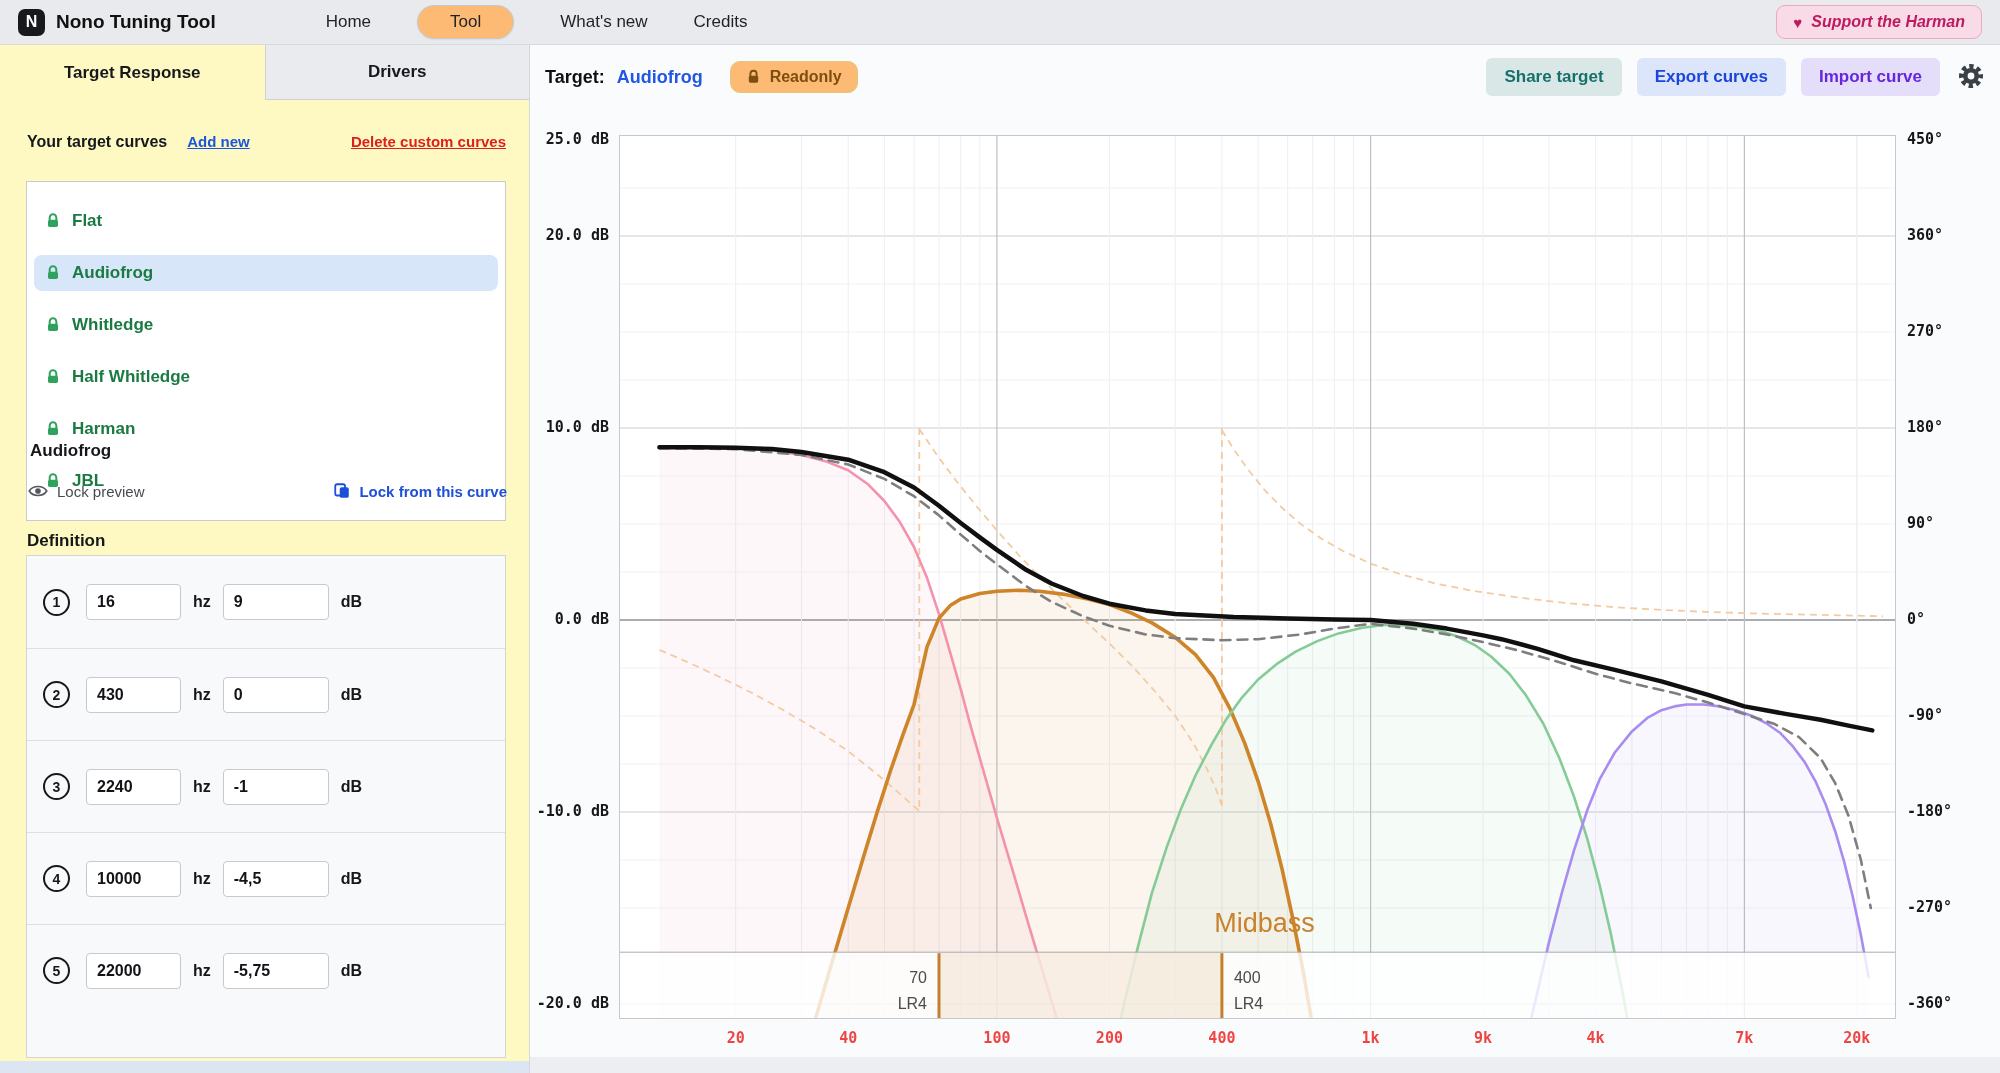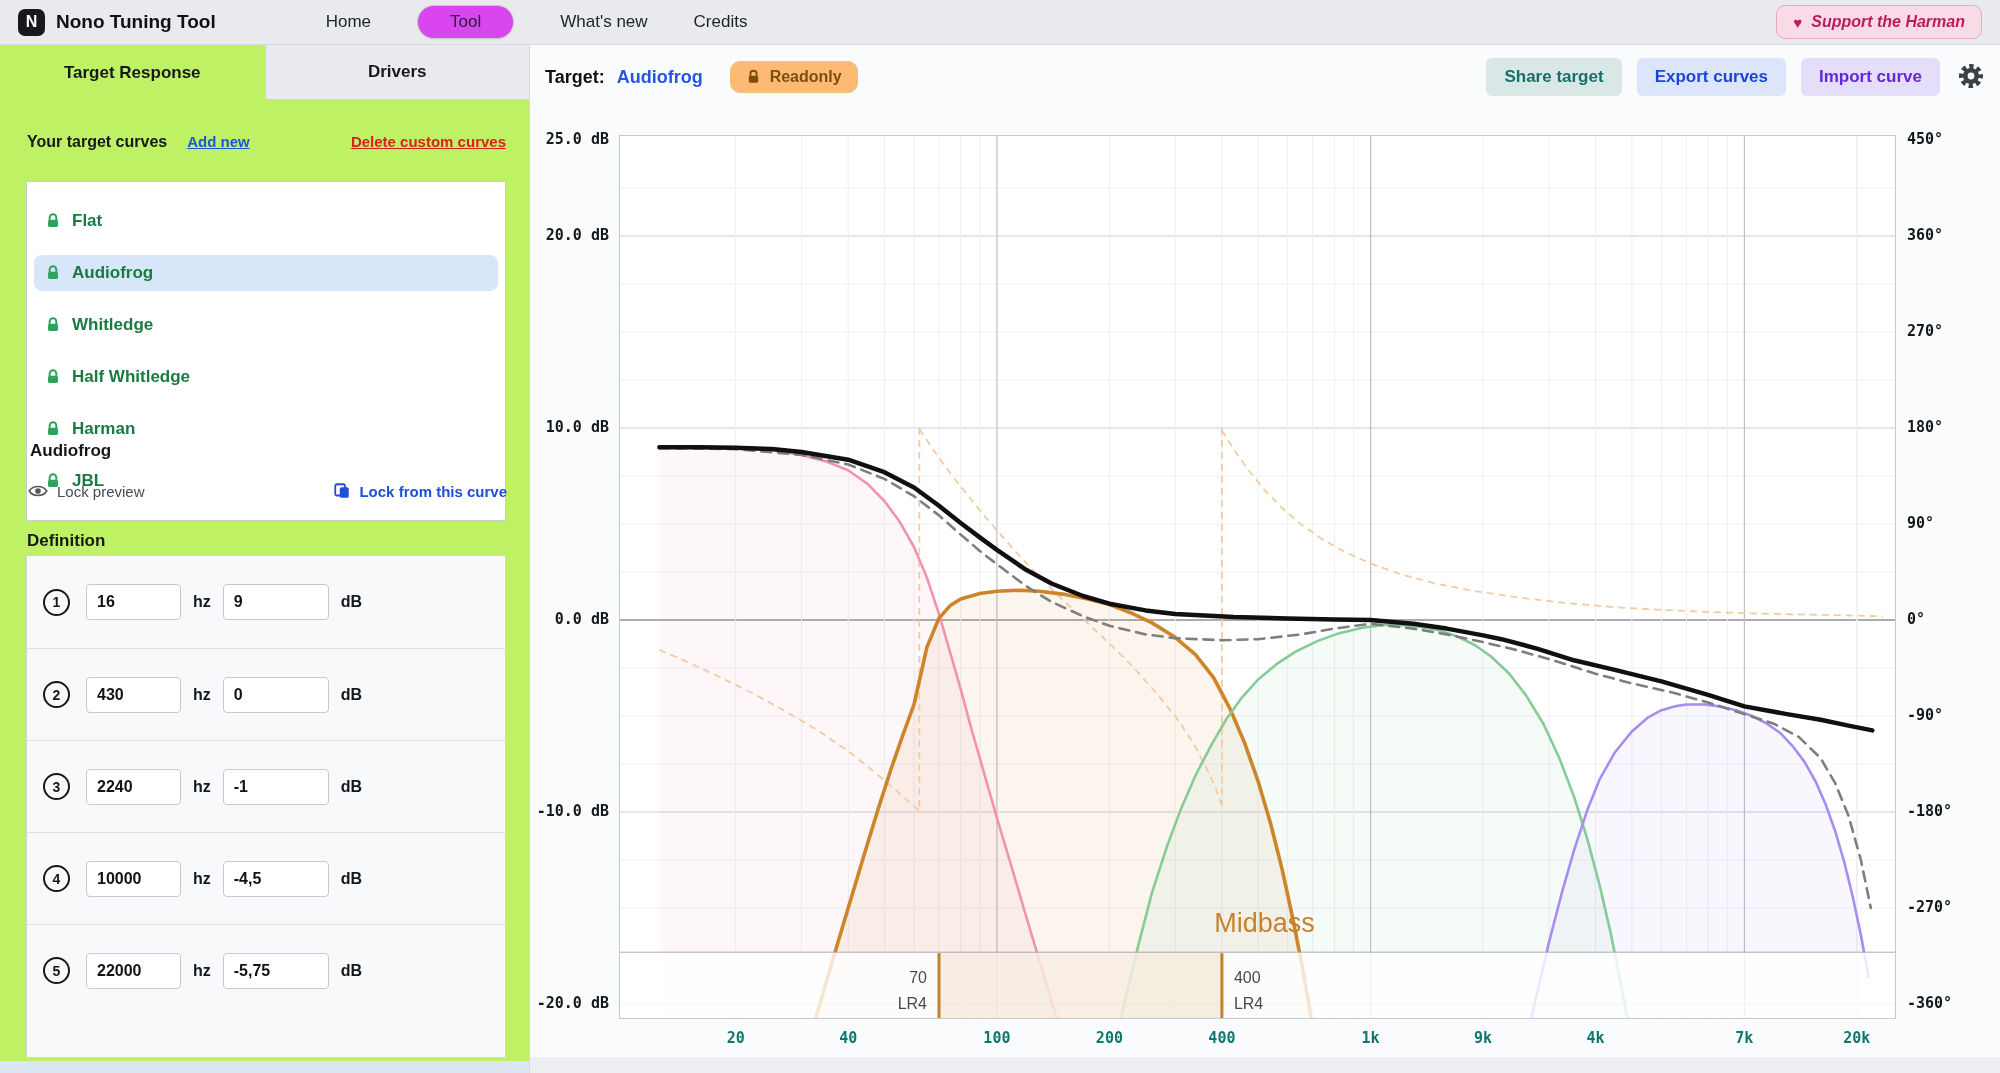--- a/index.html
+++ b/index.html
@@ -8,29 +8,29 @@
 
   
   .navbar { position:absolute; left:0; top:0; width:2000px; height:45px; background:#E8EAED;
             border-bottom:1px solid #D8DADD; display:flex; align-items:center; padding:0 18px; }
   .brand { display:flex; align-items:center; gap:11px; }
   .logo { width:27px; height:27px; background:#17191C; color:#fff; border-radius:7px; display:flex;
           align-items:center; justify-content:center; font-weight:700; font-size:16px; }
   .app-title { font-size:19px; font-weight:700; color:#111; }
   .navlinks { display:flex; align-items:center; gap:46px; margin-left:110px; font-size:17px; color:#1E2228; }
   .navlinks a { cursor:pointer; text-decoration:none; color:inherit; }
-  .navpill { background:#d946ef; border:1px solid #C7C9CD; border-radius:18px; padding:6px 32px;
+  .navpill { background:#fdba74; border:1px solid #C7C9CD; border-radius:18px; padding:6px 32px;
              box-shadow:0 1px 2px rgba(0,0,0,.06); font-weight:500; }
   .support-btn { margin-left:auto; display:flex; align-items:center; gap:9px; background:#F8DBE6;
                  border:1px solid #EDA8C2; border-radius:9px; padding:7px 16px; color:#BE1A60;
                  font-size:16px; font-weight:700; font-style:italic; cursor:pointer; }
   .support-btn .heart { font-style:normal; font-size:15px; }
 
   
-  .sidebar { position:absolute; left:0; top:45px; width:530px; height:1028px; background:#bef264;
+  .sidebar { position:absolute; left:0; top:45px; width:530px; height:1028px; background:#fef9c3;
              border-right:1px solid #D5D7DA; }
   .tabs { position:absolute; top:0; left:0; width:100%; height:55px; display:flex; }
   .tab { width:50%; display:flex; align-items:center; justify-content:center; font-size:17px;
          font-weight:700; color:#16181B; cursor:pointer; }
   .tab.inactive { background:#E9EBEE; border-left:1px solid #CFD1D5; border-bottom:1px solid #CFD1D5; font-weight:600; }
   .curves-head { position:absolute; top:88px; left:27px; width:479px; display:flex; align-items:baseline; gap:20px; }
   .curves-title { font-size:16px; font-weight:700; }
   .link-add { font-size:15px; font-weight:600; color:#1A56DB; text-decoration:underline; cursor:pointer; }
   .link-del { margin-left:auto; font-size:15px; font-weight:600; color:#DE1F1F; text-decoration:underline; cursor:pointer; }
   .curve-list { position:absolute; top:136px; left:26px; width:480px; border:1px solid #C9CBCF;
@@ -73,21 +73,21 @@
   .btn-import { background:#E4DEFB; color:#6526DC; }
   .gear-btn { background:none; border:none; margin-left:17px; color:#3A4046; cursor:pointer; height:30px; }
 
   .ylabels-left  { position:absolute; left:0; top:0; width:79px; }
   .ylabels-right { position:absolute; left:1377px; top:0; width:70px; }
   .ylab { position:absolute; width:100%; font-family:"DejaVu Sans Mono", monospace; font-size:15px;
           font-weight:700; color:#15181B; }
   .ylabels-left .ylab { text-align:right; }
   .ylabels-right .ylab { text-align:left; }
   .xlab { position:absolute; width:70px; margin-left:-35px; text-align:center;
-          font-family:"DejaVu Sans Mono", monospace; font-size:15px; font-weight:700; color:#0f766e; }
+          font-family:"DejaVu Sans Mono", monospace; font-size:15px; font-weight:700; color:#ef4444; }
   #plot { position:absolute; left:89px; top:90px; background:#fff; }
   .footer-strip { position:absolute; top:1012px; left:0; width:1470px; height:16px; background:#ECEEF1; }
 </style>
 </head>
 <body>
 
 <header class="navbar">
   <div class="brand">
     <span class="logo">N</span>
     <span class="app-title">Nono Tuning Tool</span>

